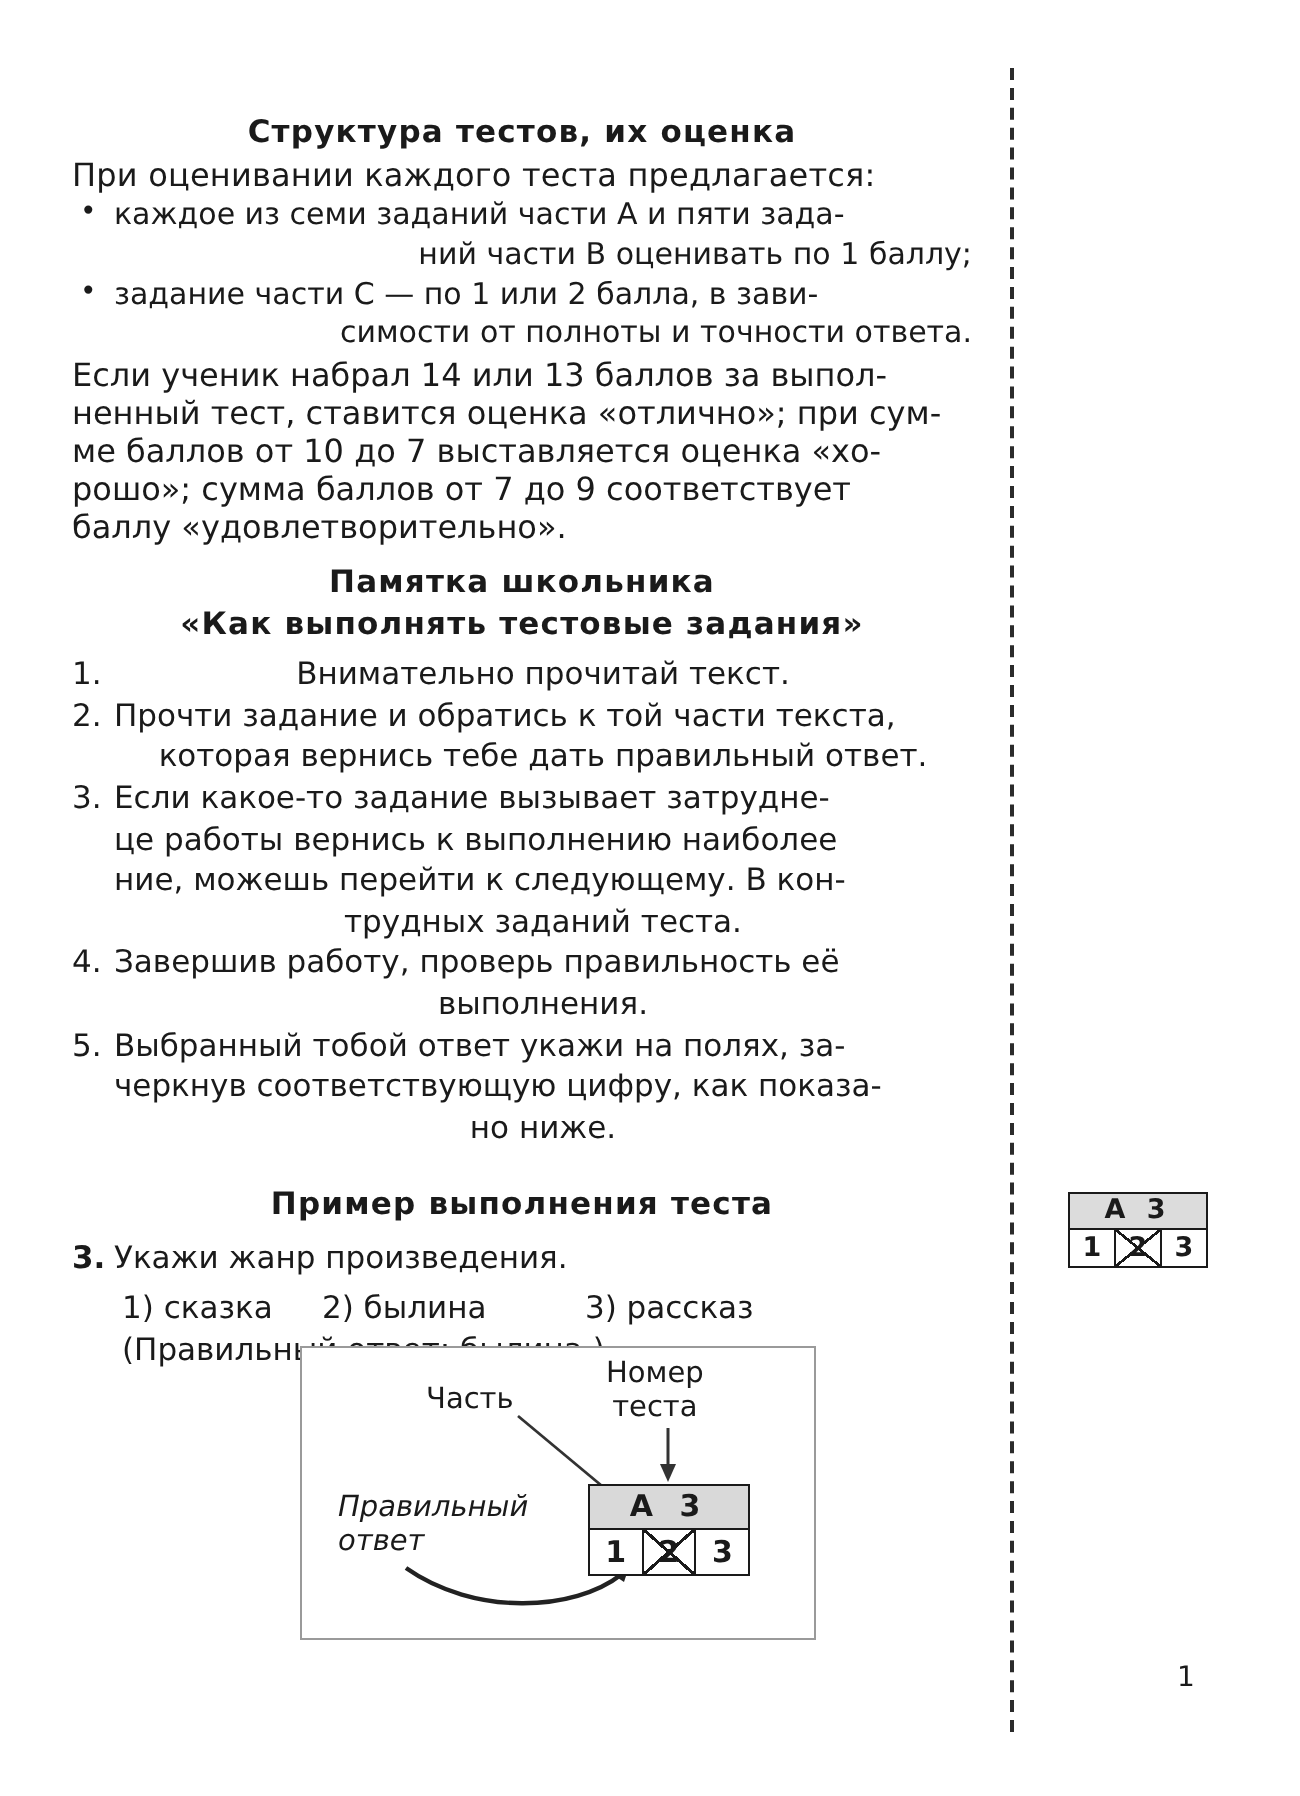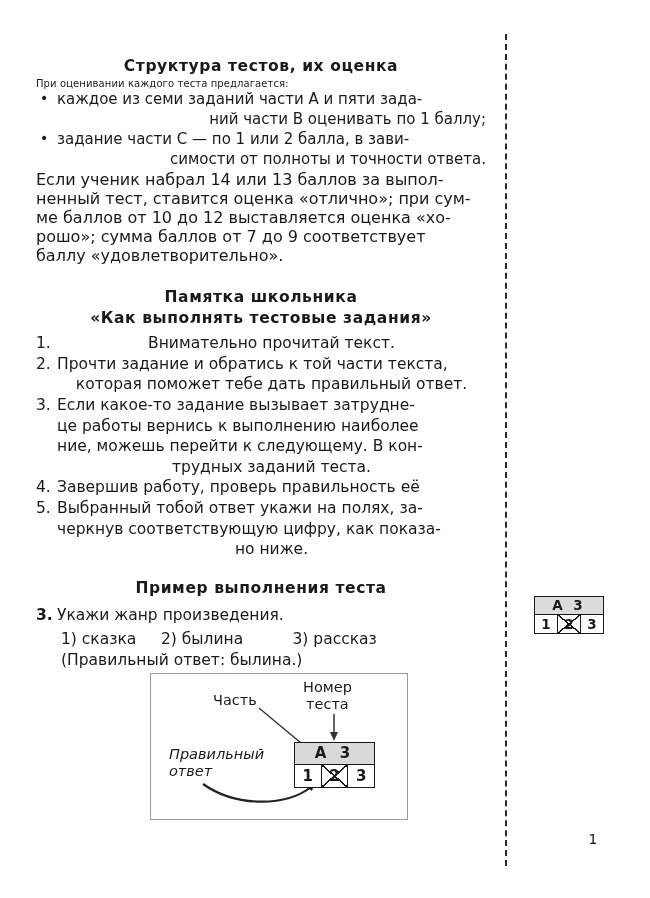--- a/index.html
+++ b/index.html
@@ -48,21 +48,21 @@
     text-align: center;
     letter-spacing: 0.6px;
     line-height: 1.35;
   }
   .title-block {
     text-align: center;
   }
 
   p.para, li.para {
     margin: 0;
-    font-size: 10px;
+    font-size: 16px;
     line-height: 1.32;
     text-align: justify;
     text-justify: inter-word;
     letter-spacing: 0.1px;
   }
 
   .intro {
     margin-top: 8px;
     text-align: left;
   }
@@ -91,21 +91,21 @@
   ul.bullets > li .lastline {
     text-align: right;
     margin-left: 40px;
   }
 
   .after-bullets {
     margin-top: 1px;
   }
 
   .pamyatka-wrap {
-    margin-top: 22px;
+    margin-top: 8px;
   }
 
   ol.steps {
     list-style: none;
     margin: 4px 0 0 0;
     padding: 0;
     counter-reset: step;
   }
   ol.steps > li {
     position: relative;
@@ -303,50 +303,51 @@
       </li>
       <li>
         <span>задание части С — по 1 или 2 балла, в зави-</span>
         <span class="lastline" style="display:block">симости от полноты и точности ответа.</span>
       </li>
     </ul>
 
     <div class="para after-bullets">
       <span style="display:block">Если ученик набрал 14 или 13 баллов за выпол-</span>
       <span style="display:block">ненный тест, ставится оценка «отлично»; при сум-</span>
-      <span style="display:block">ме баллов от 10 до 12 выставляется оценка «хо-</span>
+      <span style="display:block">ме баллов от 10 до 7 выставляется оценка «хо-</span>
       <span style="display:block">рошо»; сумма баллов от 7 до 9 соответствует</span>
       <span style="display:block">баллу «удовлетворительно».</span>
     </div>
 
     <div class="pamyatka-wrap title-block">
       <h2 class="section-title">Памятка школьника</h2>
       <h2 class="section-title">«Как выполнять тестовые задания»</h2>
     </div>
 
     <ol class="steps">
       <li>
         <span class="num">1.</span>
         <span class="lastline" style="display:block">Внимательно прочитай текст.</span>
       </li>
       <li>
         <span class="num">2.</span>
         <span style="display:block">Прочти задание и обратись к той части текста,</span>
-        <span class="lastline" style="display:block">которая поможет тебе дать правильный ответ.</span>
+        <span class="lastline" style="display:block">которая вернись тебе дать правильный ответ.</span>
       </li>
       <li>
         <span class="num">3.</span>
         <span style="display:block">Если какое-то задание вызывает затрудне-</span>
         <span style="display:block">це работы вернись к выполнению наиболее</span>
         <span style="display:block">ние, можешь перейти к следующему. В кон-</span>
         <span class="lastline" style="display:block">трудных заданий теста.</span>
       </li>
       <li>
         <span class="num">4.</span>
         <span style="display:block">Завершив работу, проверь правильность её</span>
+        <span class="lastline" style="display:block">выполнения.</span>
       </li>
       <li>
         <span class="num">5.</span>
         <span style="display:block">Выбранный тобой ответ укажи на полях, за-</span>
         <span style="display:block">черкнув соответствующую цифру, как показа-</span>
         <span class="lastline" style="display:block">но ниже.</span>
       </li>
     </ol>
 
     <div class="primer-wrap">

